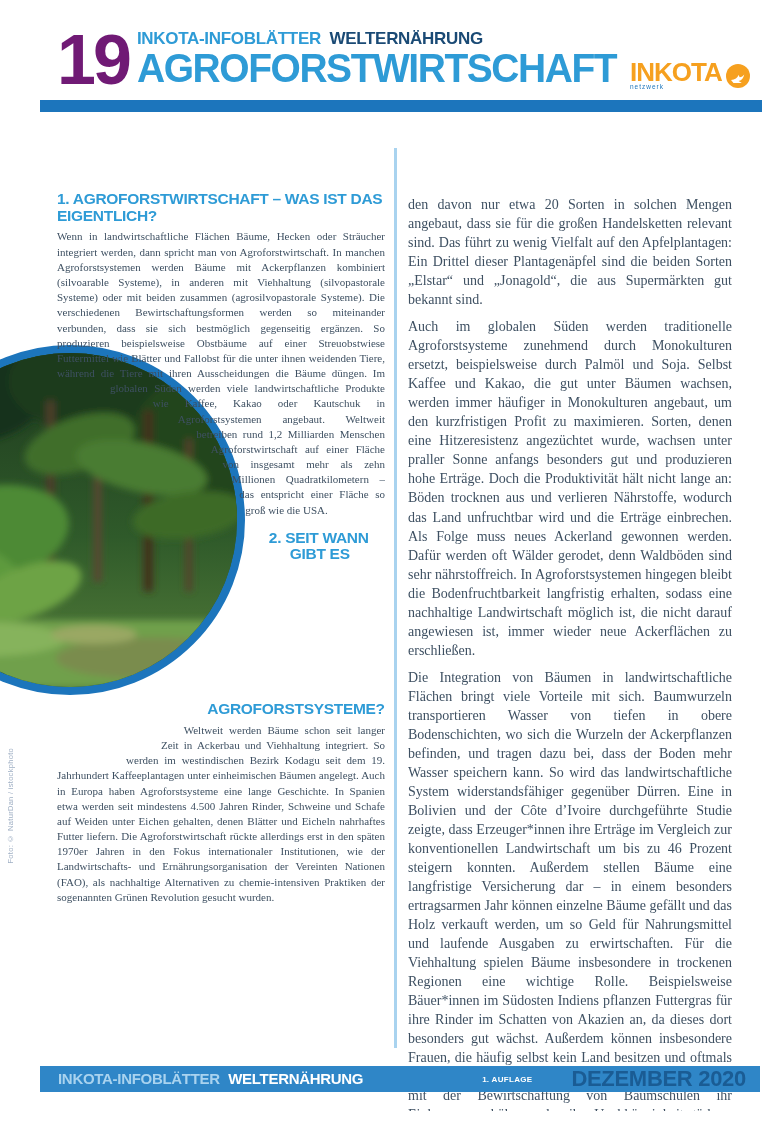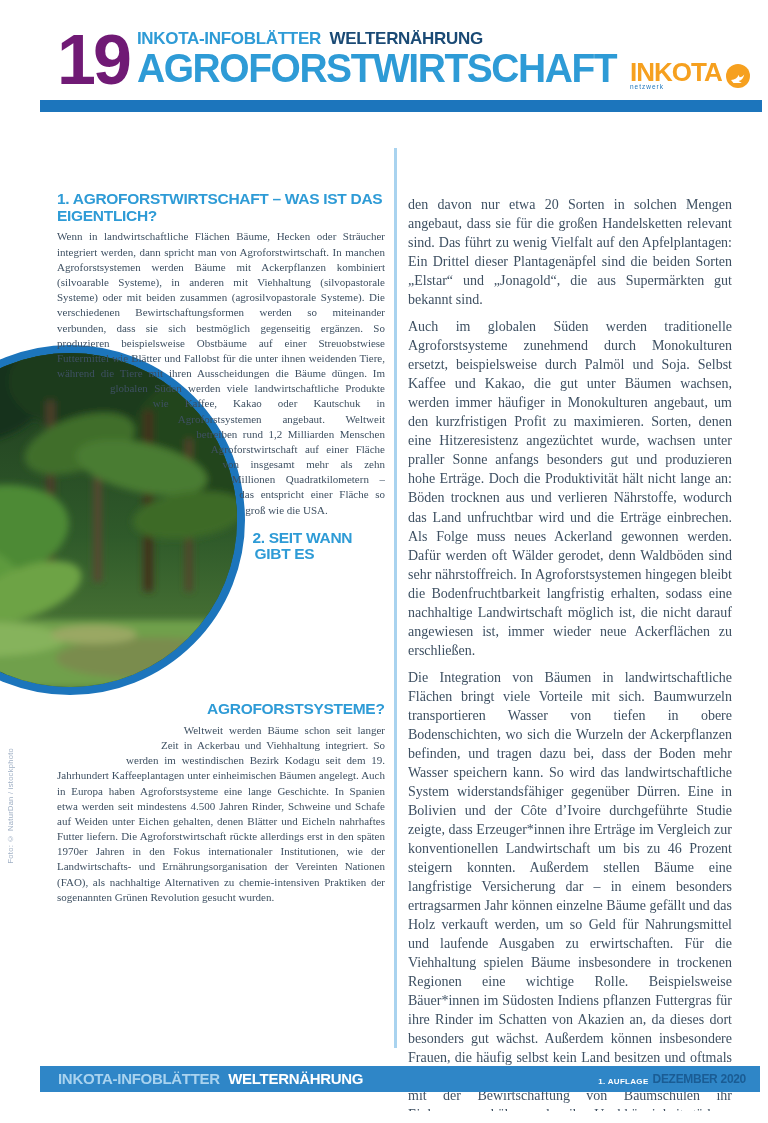--- a/index.html
+++ b/index.html
@@ -35,34 +35,34 @@
   
   .divider{position:absolute;left:394px;top:148px;width:3px;height:900px;background:#A9D3EF;}
   .col{position:absolute;top:146px;max-height:922px;overflow:hidden;color:#3E5062;margin-top:43px;}
   .col-left{left:57px;width:328px;}
   .col-right{left:408px;width:324px;}
   .col p{margin:0 0 8px 0;font-size:11px;line-height:1.38;text-align:justify;hyphens:auto;}
   .col-right p{font-size:14px;line-height:1.36;}
   .col h3{font-family:"Liberation Sans",sans-serif;font-weight:bold;color:#2E9BD6;
         font-size:15.5px;line-height:1.08;letter-spacing:-0.3px;margin:12px 0 5px 0;}
   .col h3.first{margin-top:2px;}
-  .col h3.centered{text-align:left;}
+  .col h3.centered{text-align:center;}
   .col-right p.first{margin-top:6px;}
   
   .wrap-shape{float:left;width:258px;height:360px;margin:213px 0 0 -57px;
         shape-outside:circle(175px at 13px 388px);shape-margin:10px;}
   
   .footer-bar{position:absolute;left:40px;right:8px;top:1066px;height:26px;background:#2F86C7;
         display:flex;align-items:center;justify-content:space-between;padding:0 14px 0 18px;
         box-sizing:border-box;z-index:5;font-family:"Liberation Sans",sans-serif;font-weight:bold;}
   .footer-left .f-series{color:#A9D3EF;font-size:15px;letter-spacing:-0.3px;}
   .footer-left .f-topic{color:#ffffff;font-size:15px;letter-spacing:-0.3px;margin-left:4px;}
-  .footer-right{display:flex;align-items:flex-end;}
+  .footer-right{display:flex;align-items:center;gap:35px;}
   .footer-right .f-edition{color:#ffffff;font-size:8px;letter-spacing:.3px;margin-right:4px;}
-  .footer-right .f-date{color:#1A5C94;font-size:12px;letter-spacing:-0.3px;}
+  .footer-right .f-date{color:#1A5C94;font-size:22px;letter-spacing:-0.3px;}
 </style>
 </head>
 <body>
 
 <div class="page">
 
   <header class="masthead">
     <div class="issue-number">19</div>
     <div class="masthead-text">
       <div class="series-line">

